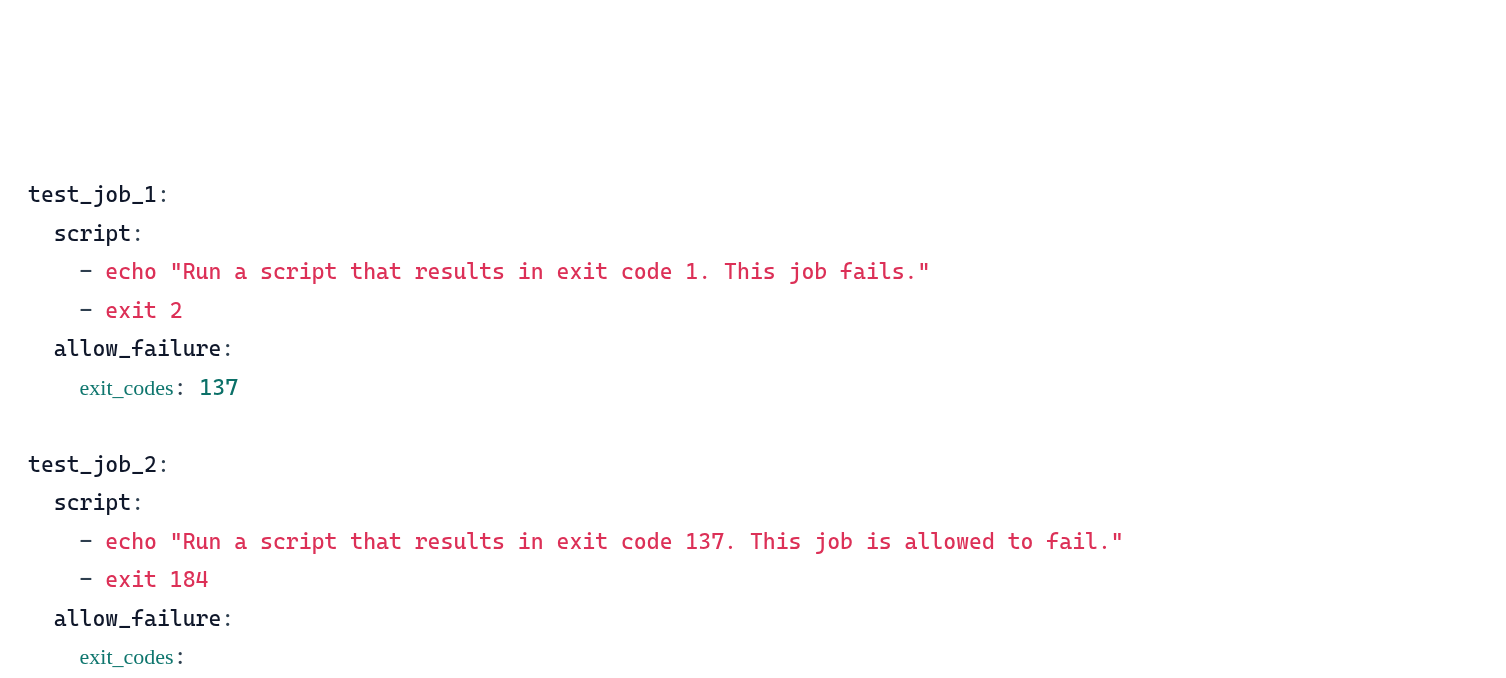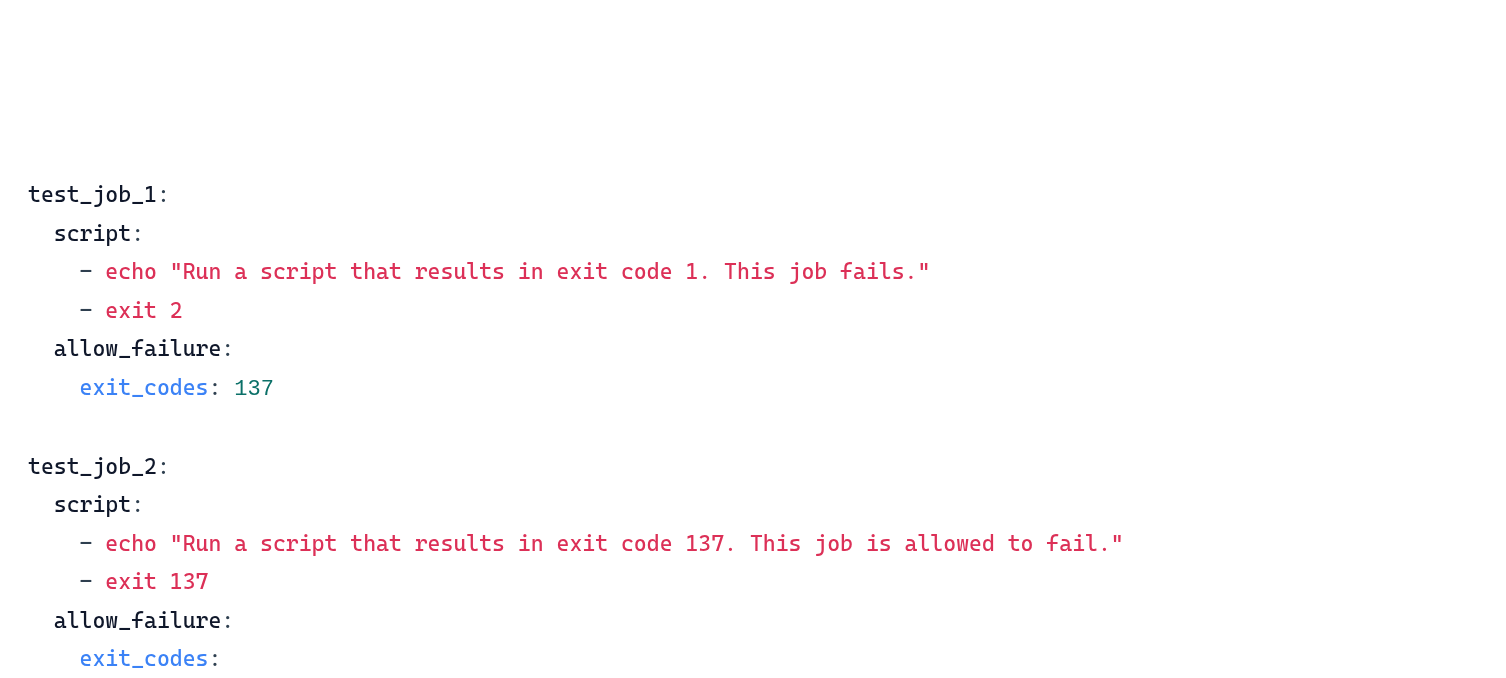--- a/index.html
+++ b/index.html
@@ -9,39 +9,39 @@
     font-size: 22px;
     line-height: 1.75;
     color: #2e3f4f;
     padding: 22px 28px;
     white-space: pre;
   }
   .key { color: #0f172a; }
   .colon { color: #2e3f4f; }
   .dash { color: #2e3f4f; }
   .str { color: #dc3057; }
-  .num { color: #0b7068; font-family: Liberation Mono, monospace; }
-  .plain { color: #3b82f6; }
+  .num { color: #0b7068; }
+  .plain { color: #0f766e; font-family: Liberation Serif, serif; }
 </style>
 </head>
 <body>
 
 
 
 <div id="code-root"><span class="key">test_job_1</span><span class="colon">:</span>
   <span class="key">script</span><span class="colon">:</span>
     <span class="dash">-</span> <span class="str">echo "Run a script that results in exit code 1. This job fails."</span>
     <span class="dash">-</span> <span class="str">exit 2</span>
   <span class="key">allow_failure</span><span class="colon">:</span>
     <span class="plain">exit_codes</span><span class="colon">:</span> <span class="num">137</span>
 
 <span class="key">test_job_2</span><span class="colon">:</span>
   <span class="key">script</span><span class="colon">:</span>
     <span class="dash">-</span> <span class="str">echo "Run a script that results in exit code 137. This job is allowed to fail."</span>
-    <span class="dash">-</span> <span class="str">exit 137</span>
+    <span class="dash">-</span> <span class="str">exit 184</span>
   <span class="key">allow_failure</span><span class="colon">:</span>
     <span class="plain">exit_codes</span><span class="colon">:</span>
        
        
 </div>
 
 
 
 
 </body></html>

